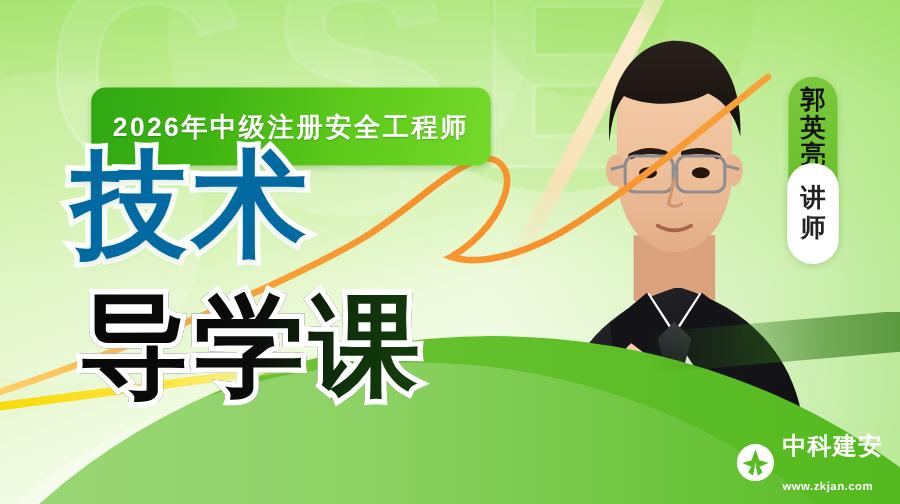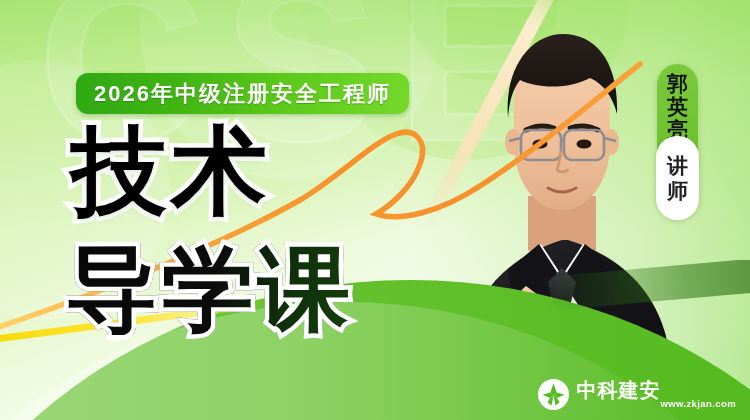--- a/index.html
+++ b/index.html
@@ -87,43 +87,43 @@
     background:linear-gradient(90deg,rgba(46,120,20,0) 0%,rgba(46,120,20,0.55) 55%,rgba(40,108,16,0.75) 100%);
     transform:rotate(-5deg);
   }
 
   
   .swoosh{position:absolute;left:0;top:0;width:750px;height:420px;pointer-events:none;}
 
   
   .subtitle-pill{
     position:absolute;left:76px;top:73px;
-    height:41px;padding:0 18px;
+    height:41px;padding:12px 18px;
     display:flex;align-items:center;
     border-radius:12px;
     background:linear-gradient(100deg,#2fa814 0%,#3fb412 30%,#5cc91a 62%,#74d92a 100%);
     box-shadow:0 2px 5px rgba(44,120,22,0.28);
   }
   .subtitle-pill span{
     color:#ffffff;font-size:22px;font-weight:700;letter-spacing:2px;
     white-space:nowrap;
     text-shadow:0 1px 1px rgba(20,80,10,0.35);
   }
 
   
   .title-1,.title-2{
     position:absolute;
     font-weight:900;
     white-space:nowrap;
     letter-spacing:4px;
   }
   .title-1{
-    left:71px;top:123px;
+    left:60px;top:123px;
     font-size:96px;line-height:96px;
-    color:#000000;
+    color:#0369a1;
     -webkit-text-stroke:9px #ffffff;
     paint-order:stroke fill;
     text-shadow:0 3px 6px rgba(90,140,60,0.18);
   }
   .title-2{
     left:66px;top:243px;
     font-size:92px;line-height:92px;
     background:linear-gradient(100deg,#080808 0%,#0b0b0b 52%,#123a0c 78%,#123d0b 100%);
     -webkit-background-clip:text;background-clip:text;
     color:transparent;
@@ -166,21 +166,21 @@
     display:flex;flex-direction:column;align-items:center;justify-content:center;
   }
   .role-chip span{font-size:21px;font-weight:700;color:#222;line-height:25px;}
 
   
   .logo{
     position:absolute;right:14px;bottom:10px;
     display:flex;align-items:center;gap:7px;
   }
   .logo-mark{width:31px;height:31px;flex:0 0 auto;}
-  .logo-text{display:flex;flex-direction:row;line-height:1;}
+  .logo-text{display:flex;flex-direction:column;line-height:1;}
   .logo-cn{
     font-size:20px;font-weight:700;color:#ffffff;letter-spacing:1px;
   }
   .logo-url{
     font-size:9.5px;font-weight:700;color:#ffffff;letter-spacing:0.4px;margin-top:19px;
   }
 </style>
 </head>
 <body>
 

